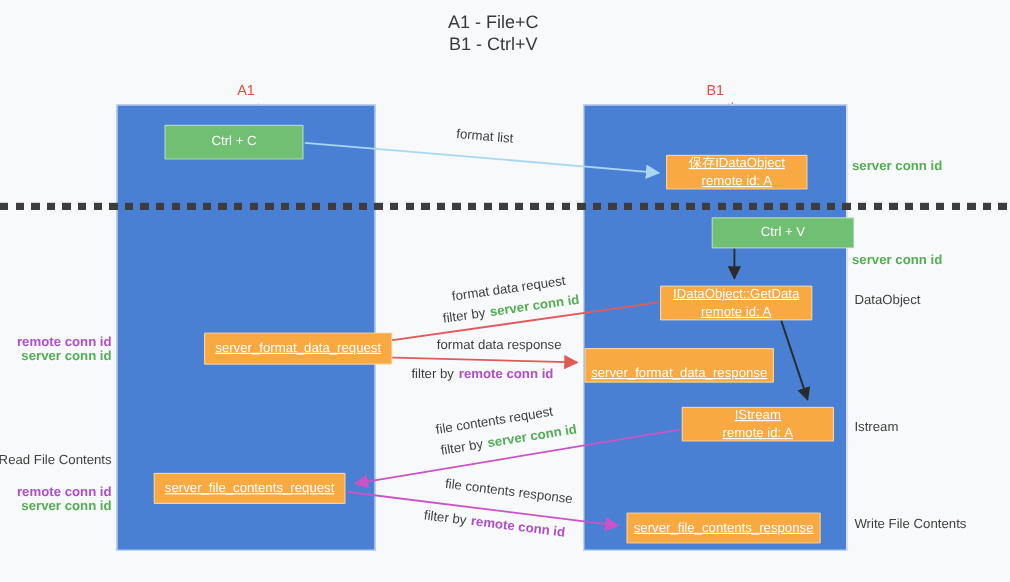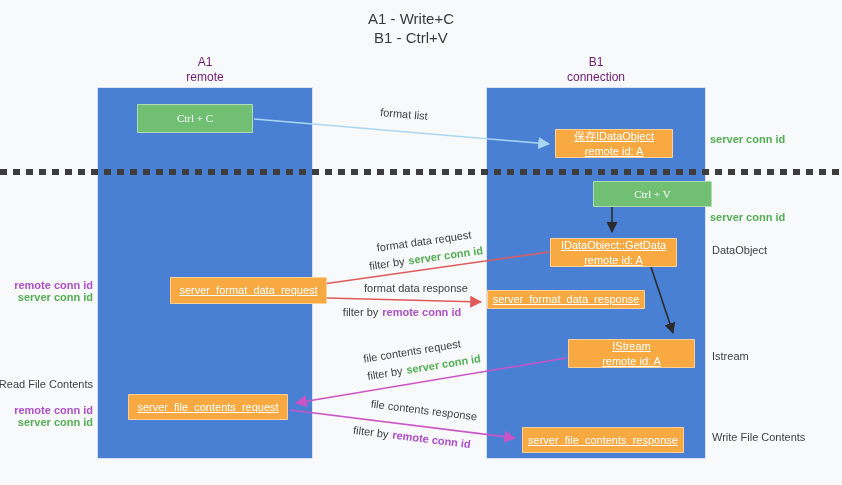--- a/index.html
+++ b/index.html
@@ -3,42 +3,42 @@
 <meta charset="utf-8">
 <style>
   html,body { margin:0; padding:0; }
   .stage {
     position:relative; width:842px; height:485px;
     background:#f8f9fb; font-family:"Liberation Sans", sans-serif;
     overflow:hidden; color:#3f3f3f;
   }
   .title { position:absolute; left:331px; top:10px; width:160px; text-align:center;
     font-size:15px; line-height:1.25; color:#3a3a3a; }
-  .col-header { position:absolute; top:55px; text-align:center; font-size:12px; line-height:1.25; color:#701a75; }
+  .col-header { position:absolute; top:68px; text-align:center; font-size:12px; line-height:1.25; color:#ef4444; }
   .col-header.left { left:97px; width:216px; }
   .col-header.right { left:486px; width:220px; }
   .column { position:absolute; top:87px; height:372px; background:var(--column-blue);
     border:1px solid #d9e2f4; box-sizing:border-box; z-index:1; }
   .column.left { left:97px; width:216px; }
   .column.right { left:486px; width:220px; }
   .dotline { position:absolute; left:0; top:169px; width:842px; height:6px; z-index:4;
     background:repeating-linear-gradient(90deg,#3d3d3d 0 7px,transparent 7px 13px); }
   svg.arrows { position:absolute; left:0; top:0; z-index:2; pointer-events:none; }
   .arrow-lightblue { stroke:var(--arrow-lightblue); }
   .arrow-black { stroke:var(--arrow-black); }
   .arrow-red { stroke:var(--arrow-red); }
   .arrow-magenta { stroke:var(--arrow-magenta); }
   #ah-lightblue path { fill:var(--arrow-lightblue); }
   #ah-black path { fill:var(--arrow-black); }
   #ah-red path { fill:var(--arrow-red); }
   #ah-magenta path { fill:var(--arrow-magenta); }
   .node { position:absolute; display:flex; flex-direction:column; align-items:center; justify-content:center;
     color:#fff; font-size:11px; line-height:1.3; text-align:center; z-index:3;
     border:1px solid rgba(255,255,255,0.45); box-sizing:border-box; border-radius:1px; }
-  .node.green { background:var(--node-green);font-family:Liberation Serif, serif; }
+  .node.green { background:var(--node-green); }
   .node.orange { background:var(--node-orange);text-decoration:underline; }
   .side-label { position:absolute; font-size:11px; font-weight:bold; white-space:nowrap; z-index:3; }
   .side-label.plain { font-weight:normal; color:#3f3f3f; }
   .side-label.right-align { text-align:right; }
   .tg { color:var(--text-green); }
   .tp { color:var(--text-purple); }
   .arrow-label { position:absolute; font-size:11px; color:#3f3f3f; white-space:nowrap; z-index:3;
     transform:translate(-50%,-50%); }
   .arrow-label .hl { font-weight:bold; }
   .arrow-label .pre { padding-right:4px; }
@@ -46,21 +46,21 @@
   .r7  { transform:translate(-50%,-50%) rotate(7deg); }
   .rn8 { transform:translate(-50%,-50%) rotate(-8deg); }
   .rn9 { transform:translate(-50%,-50%) rotate(-9deg); }
 </style>
 </head>
 <body>
 
 <div class="stage">
 
   <div class="title">
-    <div>A1 - Write+C</div>
+    <div>A1 - File+C</div>
     <div>B1 - Ctrl+V</div>
   </div>
 
   <div class="col-header left">
     <div>A1</div>
     <div>remote</div>
   </div>
   <div class="col-header right">
     <div>B1</div>
     <div>connection</div>
@@ -110,21 +110,21 @@
 
   <div class="node orange" style="left:550px; top:238px; width:127px; height:29px;">
     <span>IDataObject::GetData</span>
     <span>remote id: A</span>
   </div>
 
   <div class="node orange" style="left:130px; top:277px; width:157px; height:27px;margin-left:40px;">
     <span>server_format_data_request</span>
   </div>
 
-  <div class="node orange" style="left:487px; top:290px; width:158px; height:19px;">
+  <div class="node orange" style="left:487px; top:290px; width:158px; height:29px;justify-content:flex-end;">
     <span>server_format_data_response</span>
   </div>
 
   <div class="node orange" style="left:568px; top:339px; width:127px; height:29px;">
     <span>IStream</span>
     <span>remote id: A</span>
   </div>
 
   <div class="node orange" style="left:128px; top:394px; width:160px; height:26px;">
     <span>server_file_contents_request</span>

